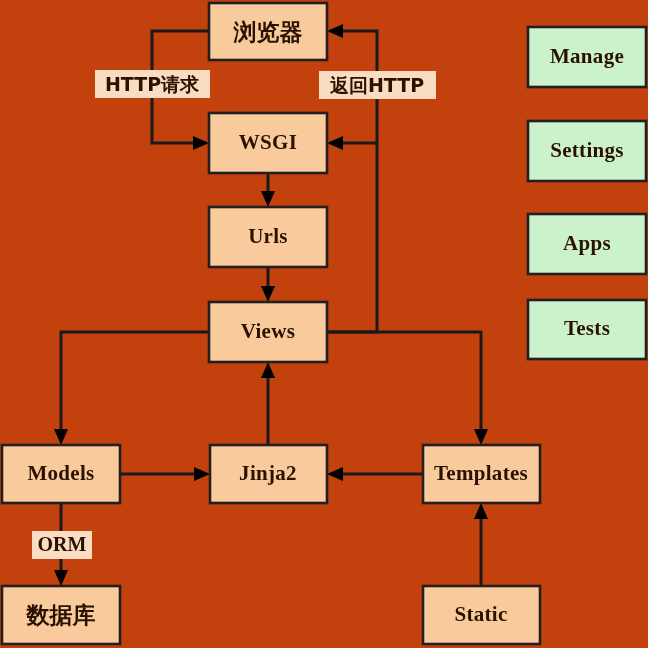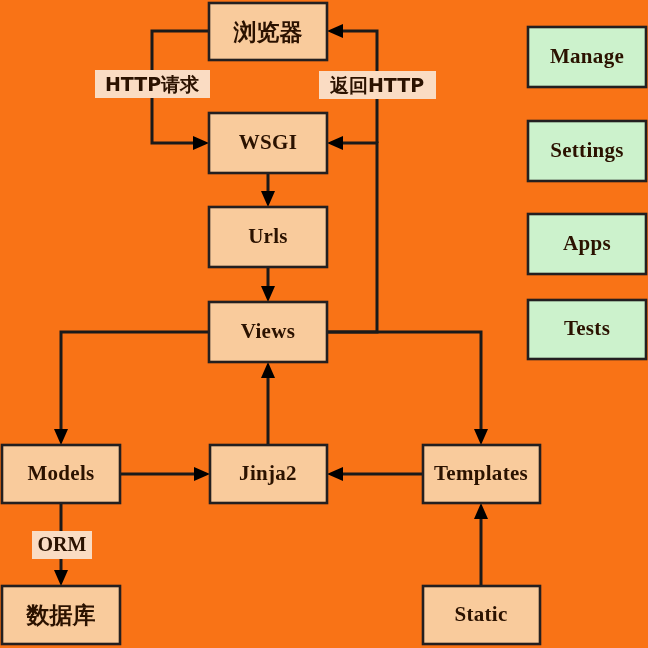--- a/index.html
+++ b/index.html
@@ -10,21 +10,21 @@
   body {
     width: 648px;
     height: 648px;
     overflow: hidden;
     font-family: "Liberation Serif", "DejaVu Serif", serif;
   }
   #diagram-root {
     position: relative;
     width: 648px;
     height: 648px;
-    background: #f97316;
+    background: #c2410c;
   }
   svg.diagram-canvas {
     position: absolute;
     top: 0;
     left: 0;
     width: 648px;
     height: 648px;
   }
   .node-box {
     stroke: #231f20;

